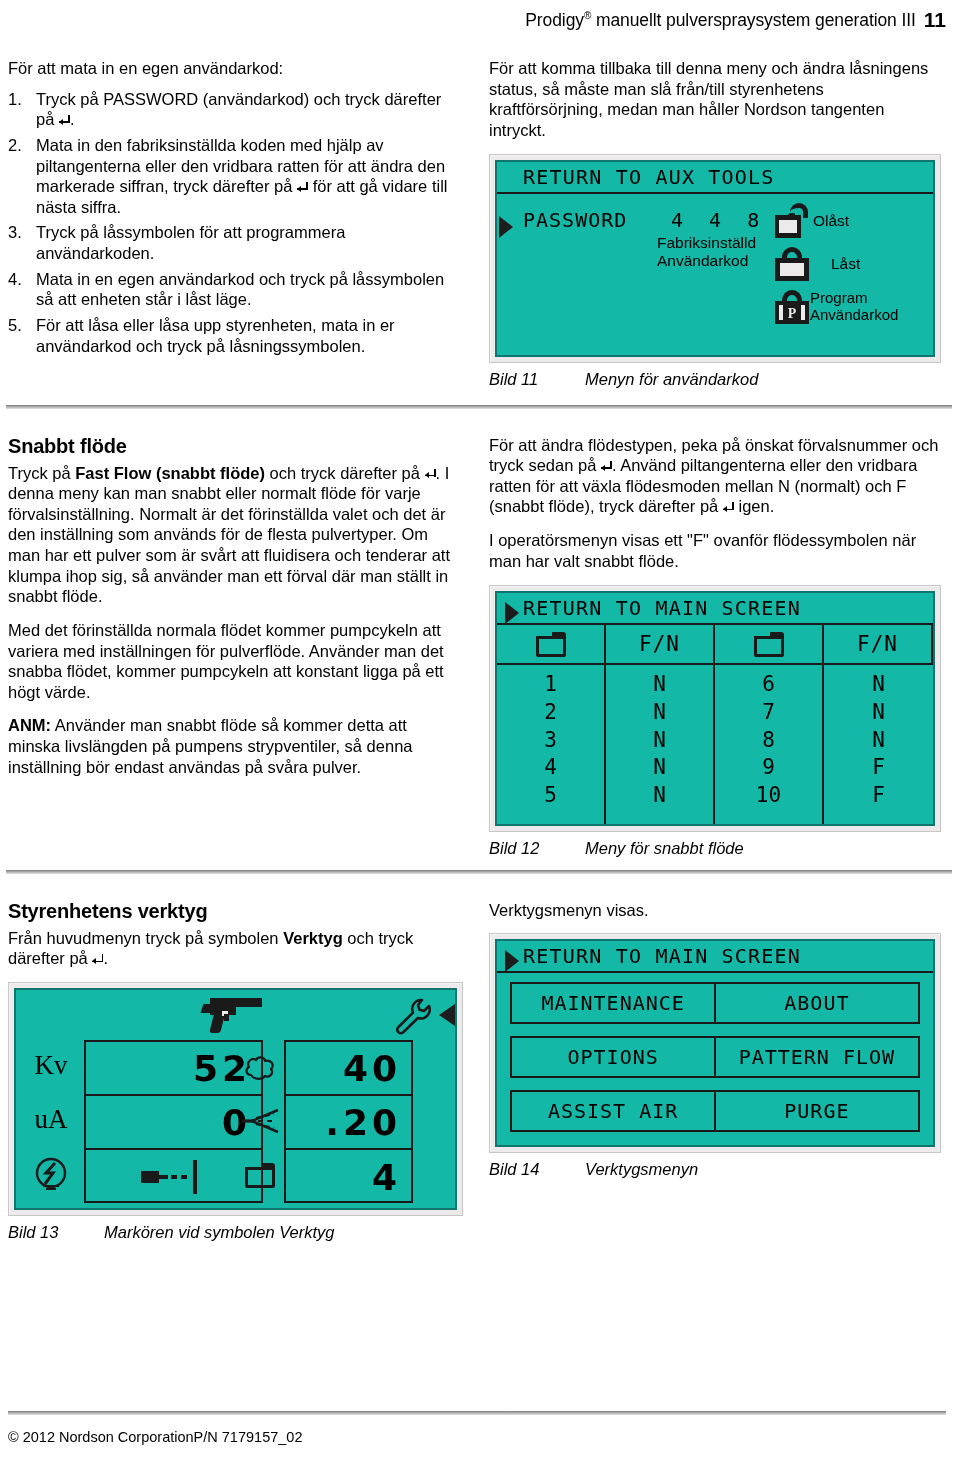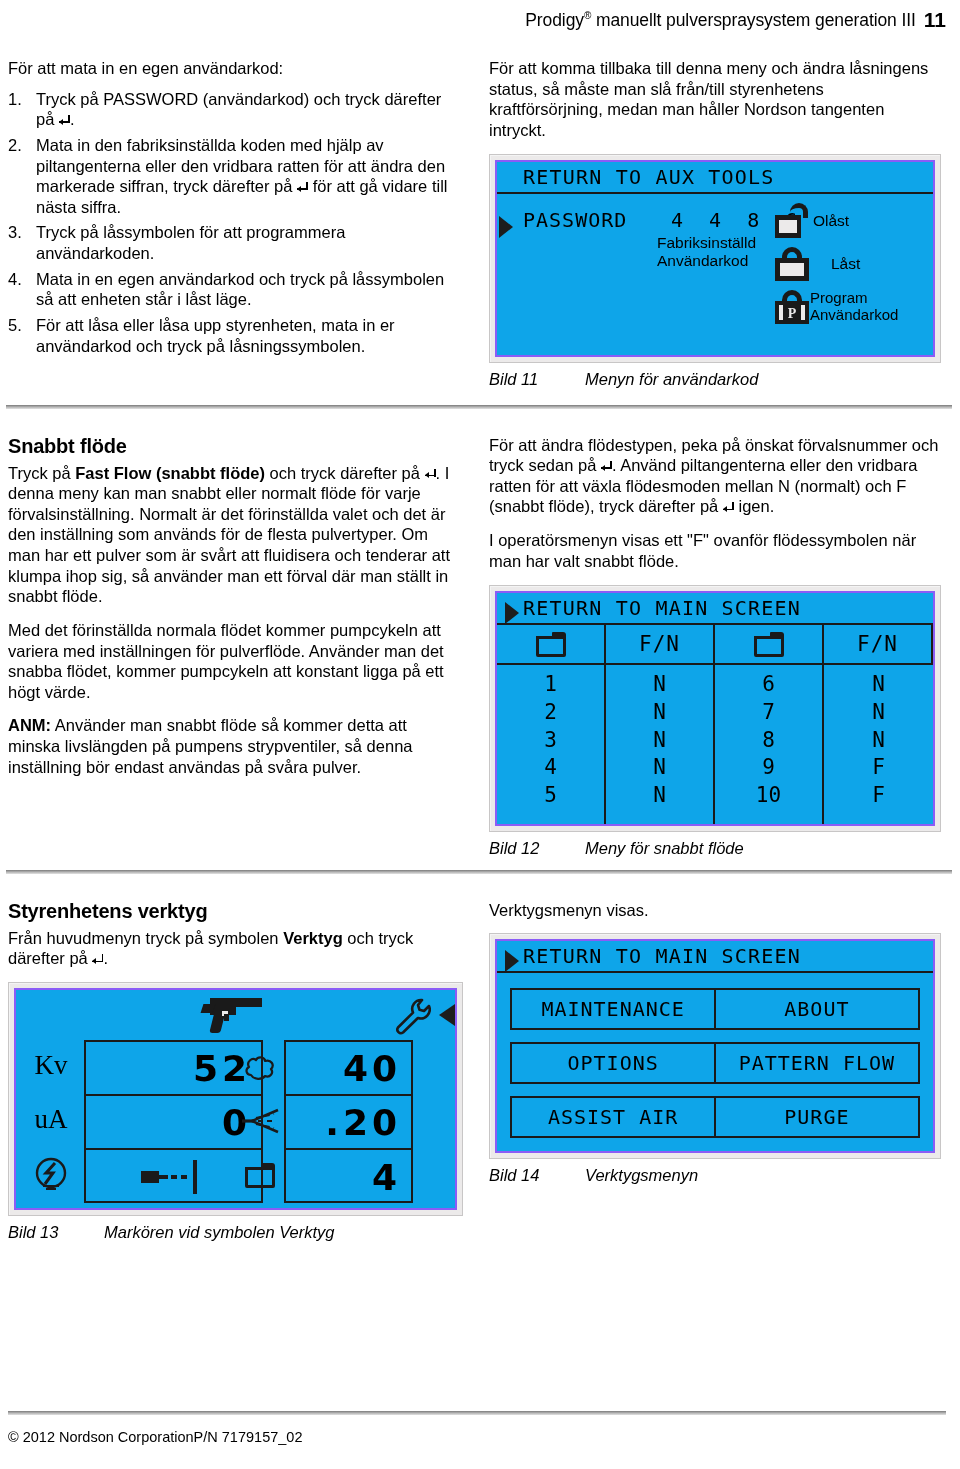--- a/index.html
+++ b/index.html
@@ -122,22 +122,22 @@
 
   
   .lcd {
     background: #eceaea;
     border: 1px solid #c8c6c6;
     box-shadow: 1px 1px 0 #f4f4f4 inset;
     padding: 5px;
     position: relative;
   }
   .lcd-inner {
-    border: 2px solid #8b5cf6;
-    background: #0ea5e9;
+    border: 2px solid #0f766e;
+    background: #14b8a6;
     position: relative;
   }
   .lcd-title {
     font-family: "DejaVu Sans Mono", monospace;
     font-size: 20px;
     letter-spacing: 1.2px;
     padding: 3px 0 3px 26px;
     border-bottom: 2px solid #1a1a1a;
     white-space: nowrap;
   }
@@ -393,21 +393,20 @@
     width: 4px; height: 34px; background: #1a1a1a;
   }
 
   
   .fig14 .menu {
     padding: 9px 13px 13px 13px;
   }
   .fig14 .mrow {
     display: flex;
     margin-bottom: 12px;
-    margin-top: 6px;
   }
   .fig14 .mrow:last-child { margin-bottom: 0; }
   .fig14 .mbtn {
     flex: 1 1 50%;
     border: 2.5px solid #1a1a1a;
     text-align: center;
     font-family: "DejaVu Sans Mono", monospace;
     font-size: 20px;
     letter-spacing: 1px;
     padding: 7px 0;

